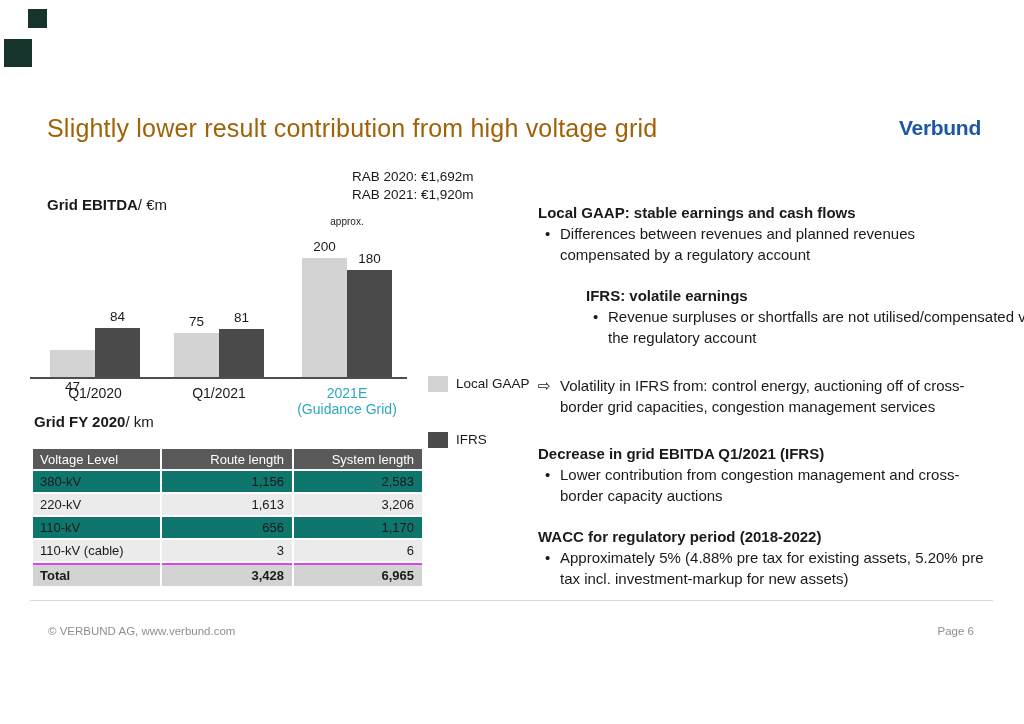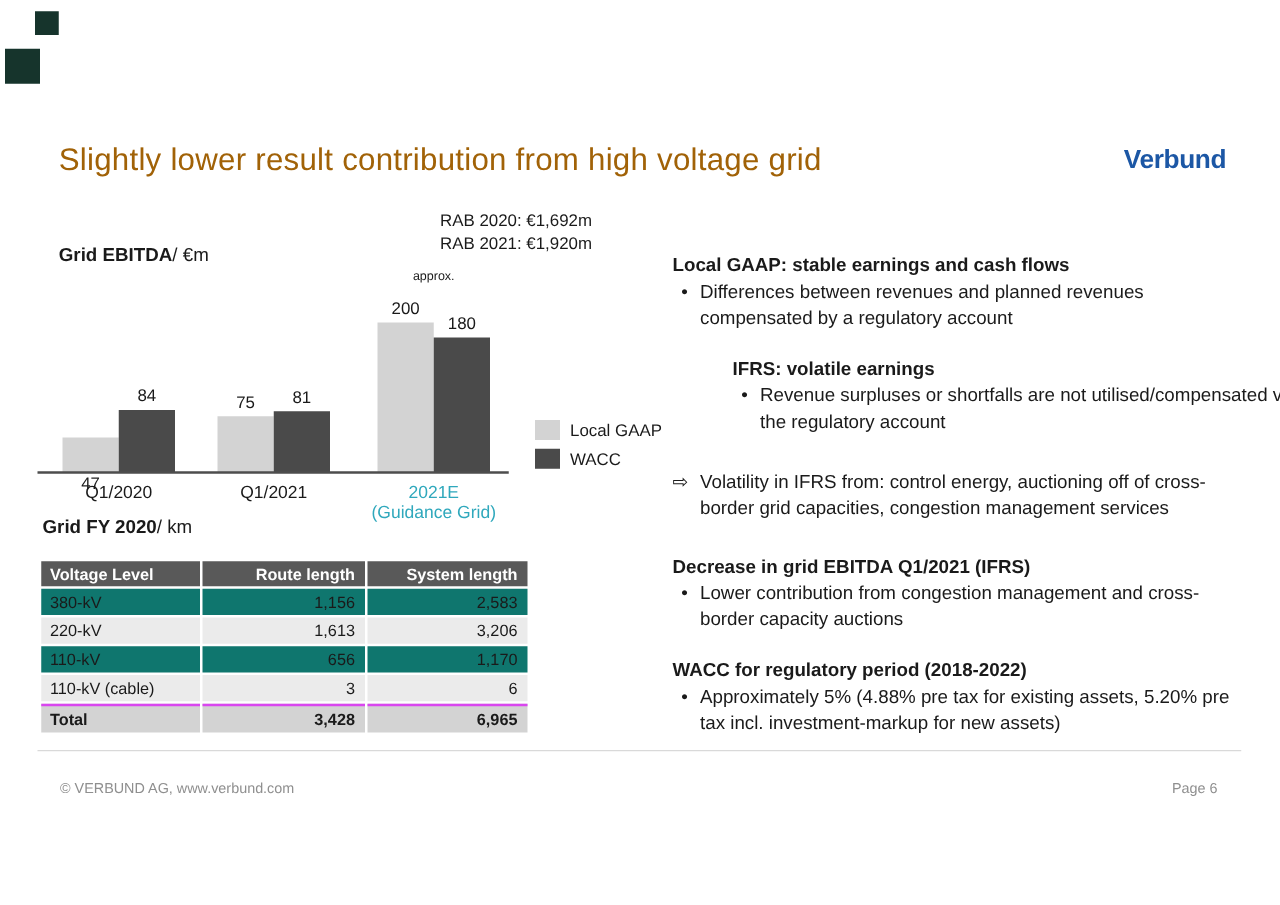--- a/index.html
+++ b/index.html
@@ -22,31 +22,31 @@
   .approx{left:287px;top:216px;width:120px;text-align:center;font-size:10px;}
   
   #bar-chart{left:0;top:0;width:1024px;height:724px;}
   .bar{position:absolute;}
   .bar-label{position:absolute;height:16px;font-size:13.5px;text-align:center;}
   .axis-line{left:30px;top:377px;width:377px;height:2px;background:#4d4d4d;}
   .cat{position:absolute;top:385px;text-align:center;font-size:14px;line-height:16px;}
   .cat .sub{font-size:14px;}
   
   .legend{left:428px;top:336px;}
-  .legend-item{display:flex;align-items:center;height:16px;margin-bottom:7px;}
+  .legend-item{display:flex;align-items:flex-start;height:16px;margin-bottom:7px;margin-top:40px;}
   .legend-swatch{width:20px;height:16px;display:inline-block;}
   .legend-label{margin-left:8px;font-size:13.5px;}
   
   .table-title{left:34px;top:413px;font-size:15px;}
   .table-title b{font-weight:700;}
   table.grid{position:absolute;left:31px;top:447px;border-collapse:separate;border-spacing:2px;table-layout:fixed;font-size:13px;}
   table.grid col.c1{width:127px;}
   table.grid col.c2{width:130px;}
   table.grid col.c3{width:128px;}
-  table.grid th{background:#595959;color:#ffffff;font-weight:700;height:20px;padding:0 8px 0 7px;}
+  table.grid th{background:#595959;color:#ffffff;font-weight:400;height:20px;padding:0 8px 0 7px;}
   table.grid th.l{text-align:left;}
   table.grid th.r{text-align:right;}
   table.grid td{height:21px;padding:0 8px 0 7px;}
   table.grid td.l{text-align:left;}
   table.grid td.r{text-align:right;}
   tr.row-dark td{background:#0f766e;}
   tr.row-light td{background:#ebebeb;}
   tr.total td{background:#d3d3d3;font-weight:700;border-top:2px solid #d946ef;}
   
   .notes-col{left:538px;top:0;width:456px;height:724px;}
@@ -109,21 +109,21 @@
     </div>
   <div class="abs axis-line"></div>
 
   <div class="abs legend">
     <div class="legend-item">
       <span class="legend-swatch" style="background: rgb(211, 211, 211);"></span>
       <span class="legend-label">Local GAAP</span>
     </div>
     <div class="legend-item">
       <span class="legend-swatch" style="background: rgb(74, 74, 74);"></span>
-      <span class="legend-label">WACC</span>
+      <span class="legend-label">IFRS</span>
     </div>
   </div>
 
   <div class="abs table-title"><b>Grid FY 2020</b><span>/ km</span></div>
 
   <table class="grid" id="grid-table">
     <colgroup>
         <col class="c1">
         <col class="c2">
         <col class="c3">

